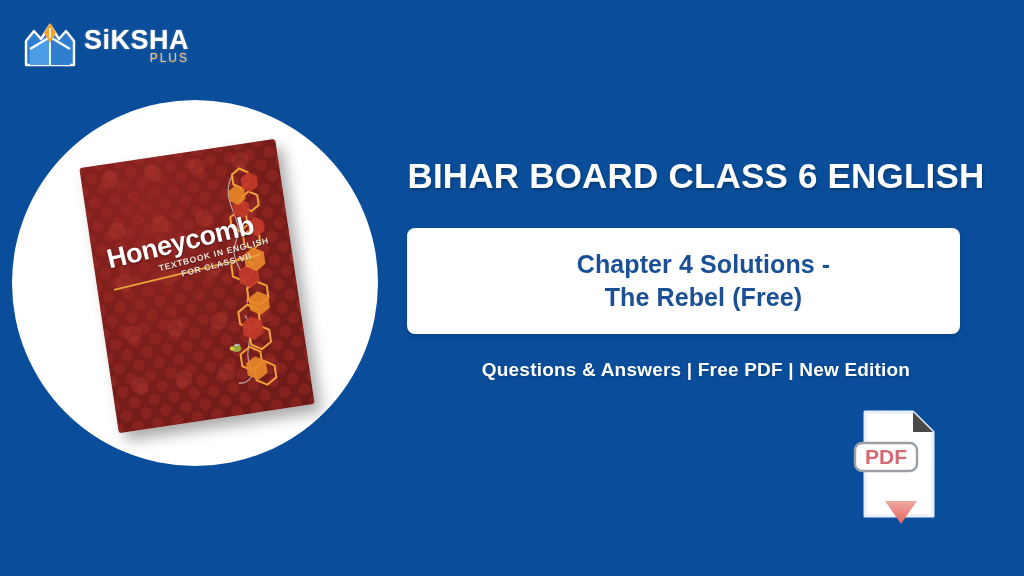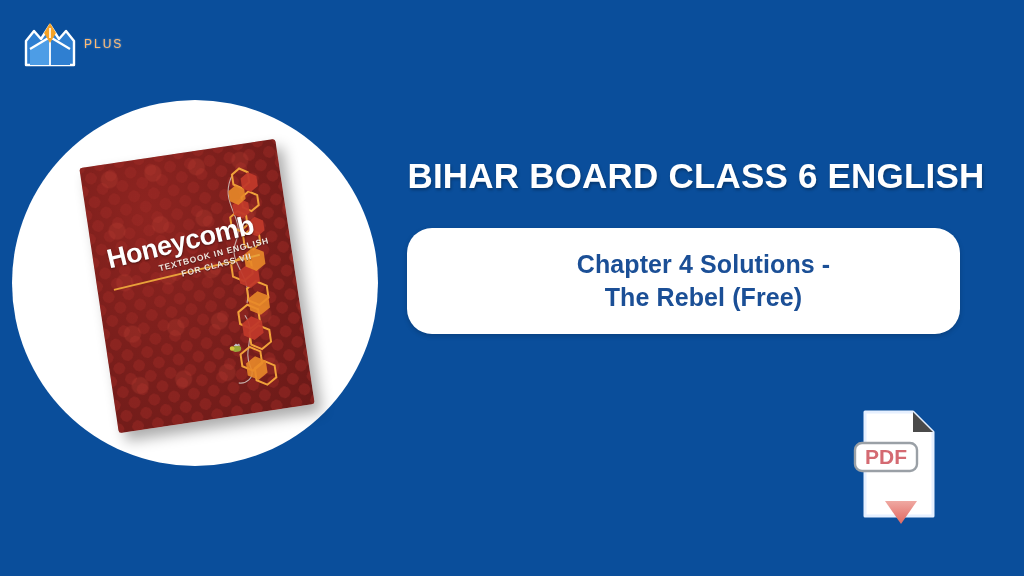--- a/index.html
+++ b/index.html
@@ -172,21 +172,21 @@
     text-shadow: 1px 2px 3px rgba(0,0,0,0.30);
     white-space: nowrap;
   }
   .card {
     position: absolute;
     left: 29px;
     top: 228px;
     width: 553px;
     height: 106px;
     background: #ffffff;
-    border-radius: 25px;
+    border-radius: 8px;
     display: flex;
     align-items: center;
     justify-content: center;
     box-shadow: 0 2px 5px rgba(0,0,0,0.18);
     padding-left: 40px;
   }
   .card-text {
     color: #1b4f96;
     font-size: 25px;
     font-weight: bold;
@@ -228,20 +228,21 @@
         <path d="M4 46 L4 22 L12 12 L19 20 L28 6 L37 20 L44 12 L52 22 L52 46 Z" fill="#2f7fd1" stroke="#ffffff" stroke-width="2.4" stroke-linejoin="round"></path>
         <path d="M28 18 L48 30 L48 46 L28 46 Z" fill="#2f7fd1"></path>
         <path d="M28 18 L8 30 L8 46 L28 46 Z" fill="#4d9de6"></path>
         <path d="M8 30 L28 18 L48 30" fill="none" stroke="#ffffff" stroke-width="2.2" stroke-linejoin="round"></path>
         <line x1="28" y1="18" x2="28" y2="46" stroke="#ffffff" stroke-width="1.8"></line>
         <path d="M28 4 L34 14 L28 24 L22 14 Z" fill="#f5a227"></path>
         <line x1="28" y1="9" x2="28" y2="19" stroke="#ffffff" stroke-width="1.6"></line>
       </svg>
     </div>
     <div class="logo-wordmark">
+      <span class="logo-siksha">SiKSHA</span>
       <span class="logo-plus">PLUS</span>
     </div>
   </div>
 
   <div class="media">
     <div class="circle"></div>
 
     <div class="book">
       <div class="hex-tex"></div>
       <div class="hex-tex2"></div>
@@ -298,20 +299,21 @@
 
     <h1 class="headline">BIHAR BOARD CLASS 6 ENGLISH</h1>
 
     <div class="card">
       <div class="card-text">
         <div>Chapter 4 Solutions -</div>
         <div>The Rebel (Free)</div>
       </div>
     </div>
 
+    <div class="subline">Questions &amp; Answers | Free PDF | New Edition</div>
   </div>
 
   <div class="pdf-icon">
     <svg width="96" height="128" viewBox="0 0 96 128" aria-hidden="true">
       <defs>
         <linearGradient id="arrowGrad" x1="0" y1="0" x2="0" y2="1">
           <stop offset="0%" stop-color="#efa9a2"></stop>
           <stop offset="55%" stop-color="#e8837c"></stop>
           <stop offset="100%" stop-color="#de6b63"></stop>
         </linearGradient>

